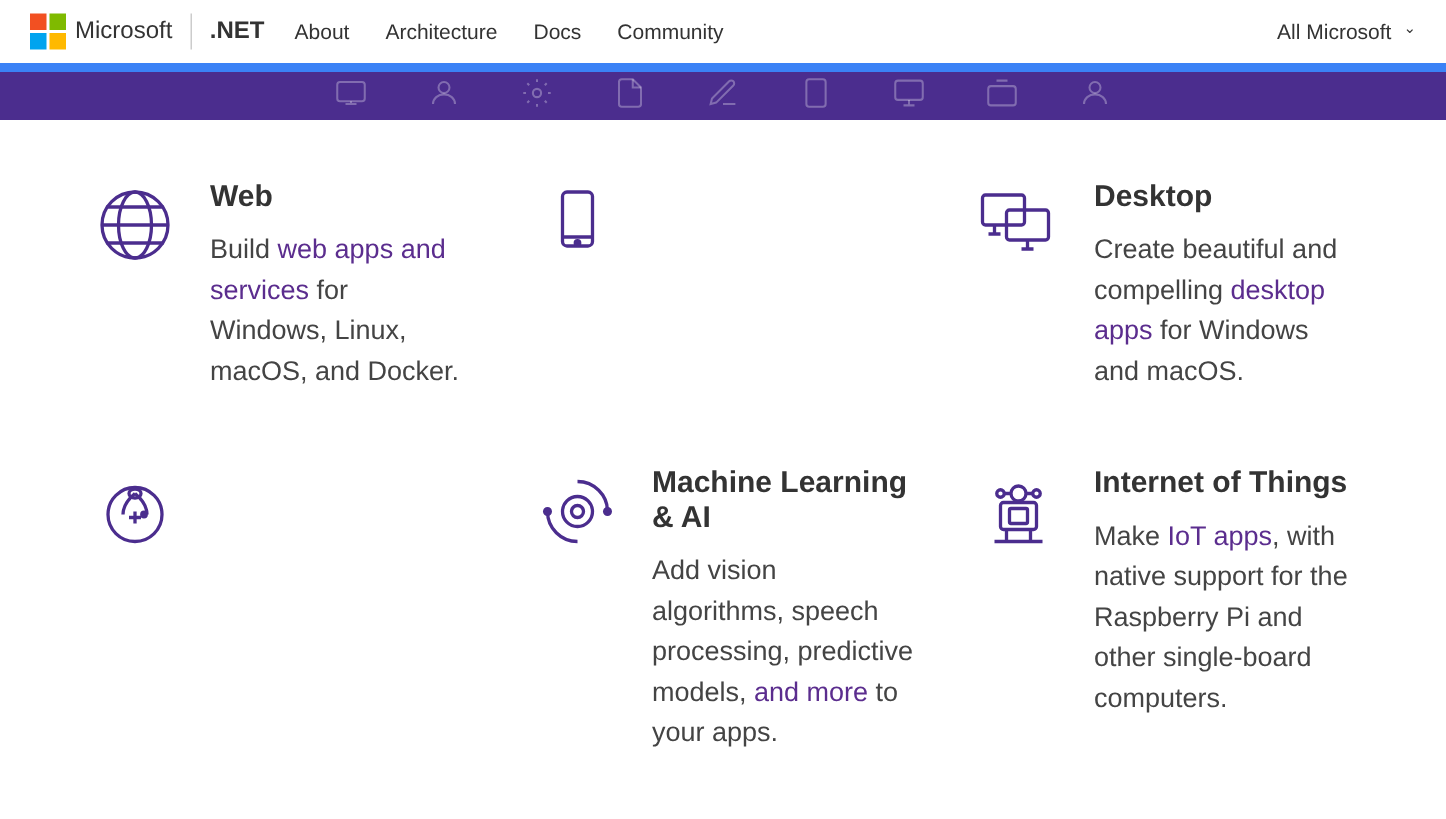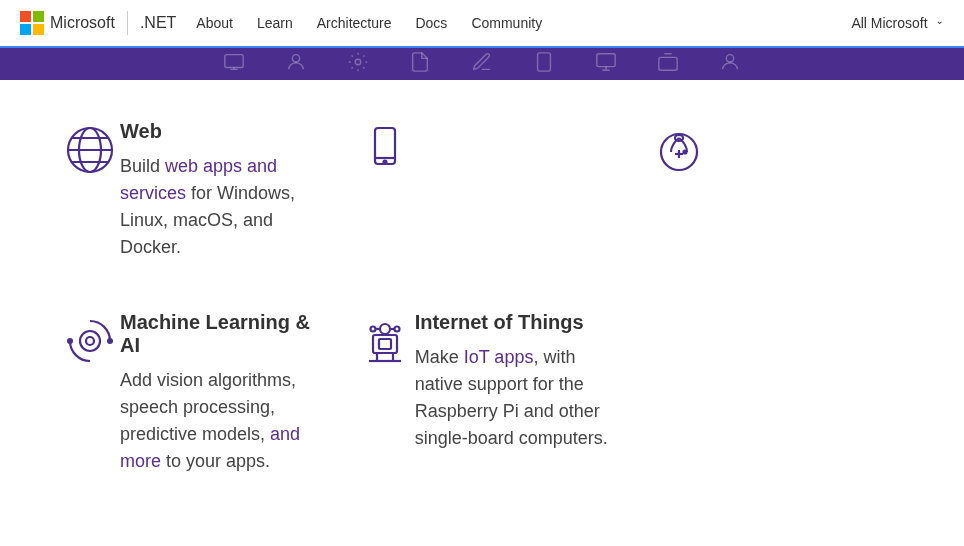--- a/index.html
+++ b/index.html
@@ -4,21 +4,21 @@
   <style>
     * { margin: 0; padding: 0; box-sizing: border-box; }
     body { font-family: 'Segoe UI', Arial, sans-serif; background: #fff; color: #333; font-size: 14px; }
 
     
     nav {
       display: flex;
       align-items: center;
       height: 48px;
       padding: 0 20px;
-      border-bottom: 2px solid #3b82f6;
+      border-bottom: 6px solid #3b82f6;
       background: #fff;
     }
     .nav-logo {
       display: flex;
       align-items: center;
       gap: 6px;
     }
     .ms-logo {
       width: 24px;
       height: 24px;
@@ -36,21 +36,21 @@
       color: #333;
     }
     .nav-divider {
       width: 1px;
       height: 24px;
       background: #ccc;
       margin: 0 12px;
     }
     .nav-dotnet {
       font-size: 16px;
-      font-weight: 400;
+      font-weight: 700;
       color: #333;
     }
     .nav-links {
       display: flex;
       align-items: center;
       gap: 4px;
       margin-left: 10px;
     }
     .nav-link {
       padding: 0 10px;
@@ -95,20 +95,21 @@
       padding: 40px 60px;
     }
     .grid {
       display: grid;
       grid-template-columns: 1fr 1fr 1fr;
       gap: 50px 40px;
     }
     .card {
       display: flex;
       flex-direction: row;
+      gap: 20px;
       align-items: flex-start;
     }
     .card-icon {
       flex-shrink: 0;
       width: 60px;
       height: 60px;
       display: flex;
       align-items: center;
       justify-content: center;
     }
@@ -142,21 +143,20 @@
       <div class="ms-logo-green"></div>
       <div class="ms-logo-blue"></div>
       <div class="ms-logo-yellow"></div>
     </div>
     <span class="nav-ms-text">Microsoft</span>
   </div>
   <div class="nav-divider"></div>
   <span class="nav-dotnet">.NET</span>
   <div class="nav-links">
     <a class="nav-link">About</a>
-    <a class="nav-link">Learn</a>
     <a class="nav-link">Architecture</a>
     <a class="nav-link">Docs</a>
     <a class="nav-link">Community</a>
   </div>
   <div class="nav-right">
     <span>All Microsoft</span>
     <span class="chevron-icon">⌄</span>
   </div>
 </nav>
 
@@ -238,20 +238,36 @@
     <div class="card">
       <div class="card-icon">
         <svg viewBox="0 0 52 52" fill="none" stroke="#4b2d8e" stroke-width="2.2">
           <rect x="16" y="4" width="20" height="36" rx="3"></rect>
           <line x1="16" y1="34" x2="36" y2="34"></line>
           <circle cx="26" cy="38" r="1.5" fill="#4b2d8e"></circle>
         </svg>
       </div>
     </div>
 
+    <div class="card">
+      <div class="card-icon">
+        <svg viewBox="0 0 52 52" fill="none" stroke="#4b2d8e" stroke-width="2.2">
+          <rect x="2" y="6" width="28" height="20" rx="2"></rect>
+          <rect x="18" y="16" width="28" height="20" rx="2"></rect>
+          <line x1="10" y1="26" x2="10" y2="32"></line>
+          <line x1="6" y1="32" x2="14" y2="32"></line>
+          <line x1="32" y1="36" x2="32" y2="42"></line>
+          <line x1="28" y1="42" x2="36" y2="42"></line>
+        </svg>
+      </div>
+      <div class="card-content">
+        <h3>Desktop</h3>
+        <p>Create beautiful and compelling <a href="#">desktop apps</a> for Windows and macOS.</p>
+      </div>
+    </div>
 
     <div class="card">
       <div class="card-icon">
         <svg viewBox="0 0 52 52" fill="none" stroke="#4b2d8e" stroke-width="2.2">
           <circle cx="26" cy="28" r="18"></circle>
           <path d="M18 28c0-4 2-9 8-14"></path>
           <path d="M34 28c0-4-2-9-8-14"></path>
           <ellipse cx="26" cy="14" rx="4" ry="3"></ellipse>
           <line x1="22" y1="30" x2="30" y2="30"></line>
           <line x1="26" y1="26" x2="26" y2="34"></line>

